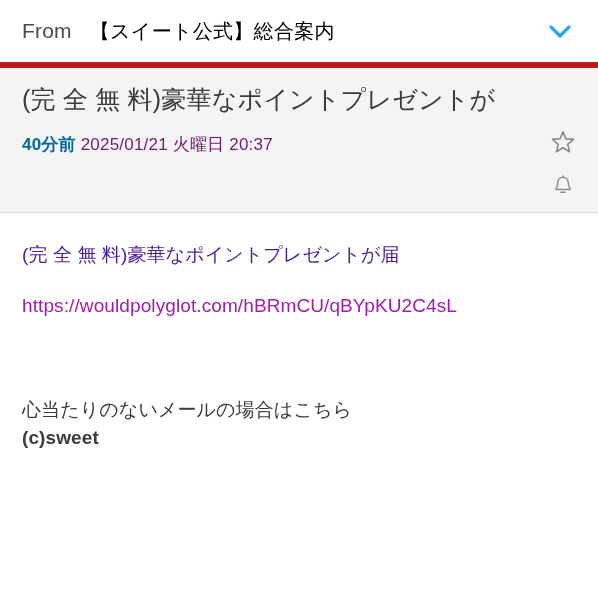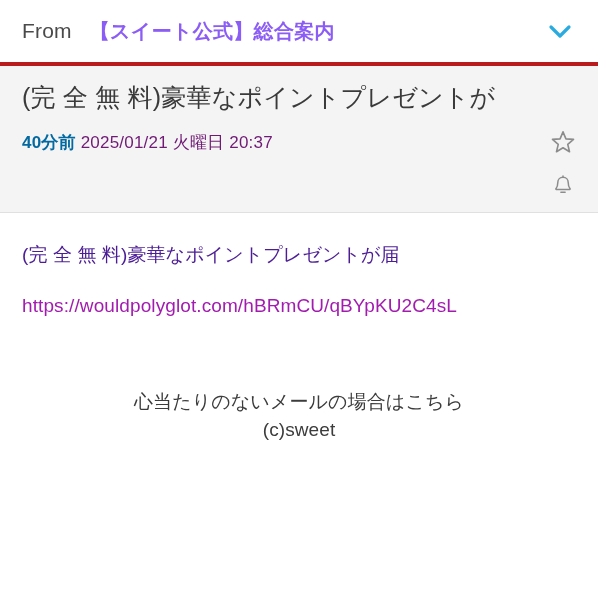--- a/index.html
+++ b/index.html
@@ -38,22 +38,22 @@
   }
   .from-label {
     font-size: 21px;
     color: #4a4a4a;
     letter-spacing: 0.2px;
     margin-right: 18px;
     white-space: nowrap;
   }
   .from-sender {
     font-size: 20px;
-    font-weight: bold;
-    color: #8b5cf6;
+    font-weight: normal;
+    color: #000000;
     letter-spacing: 0.3px;
     white-space: nowrap;
     overflow: hidden;
     text-overflow: ellipsis;
     flex: 1 1 auto;
   }
   .chevron-btn {
     flex: 0 0 auto;
     width: 48px;
     height: 48px;
@@ -61,21 +61,21 @@
     align-items: center;
     justify-content: center;
     margin-left: 6px;
   }
   .chevron-btn svg { display: block; }
 
   
   .subject-band {
     position: relative;
     background: #f4f4f4;
-    border-top: 4px solid #b91c1c;
+    border-top: 6px solid #b91c1c;
     border-bottom: 1px solid #e0e0e0;
     padding: 14px 58px 12px 22px;
     box-sizing: border-box;
     min-height: 151px;
   }
   .subject-title {
     font-size: 25px;
     line-height: 1.42;
     color: #3a3a3a;
     letter-spacing: 0.2px;
@@ -135,40 +135,41 @@
     font-size: 19px;
     line-height: 1.52;
     color: #a21caf;
     letter-spacing: 0.1px;
     word-break: break-all;
     text-decoration: none;
     display: block;
   }
   .gap-sm { height: 22px; }
   .gap-lg { height: 68px; }
-  .unsub-block { margin-top: 0; text-align: center; }
+  .unsub-block { margin-top: 8px; }
   .unsub-note {
     font-size: 19px;
     line-height: 1.45;
     color: #3c3c3c;
     letter-spacing: 0.1px;
   }
   .unsub-link {
     font-size: 19px;
     line-height: 1.45;
     color: #2e7fc4;
     word-break: break-all;
     text-decoration: none;
     display: block;
   }
   .signature {
     font-size: 19px;
     line-height: 1.45;
     color: #3c3c3c;
     letter-spacing: 0.1px;
+    font-weight: bold;
   }
 </style>
 </head>
 <body>
 
 <div class="mail-screen">
 
   <div class="from-row">
     <span class="from-label">From</span>
     <span class="from-sender">【スイート公式】総合案内</span>

